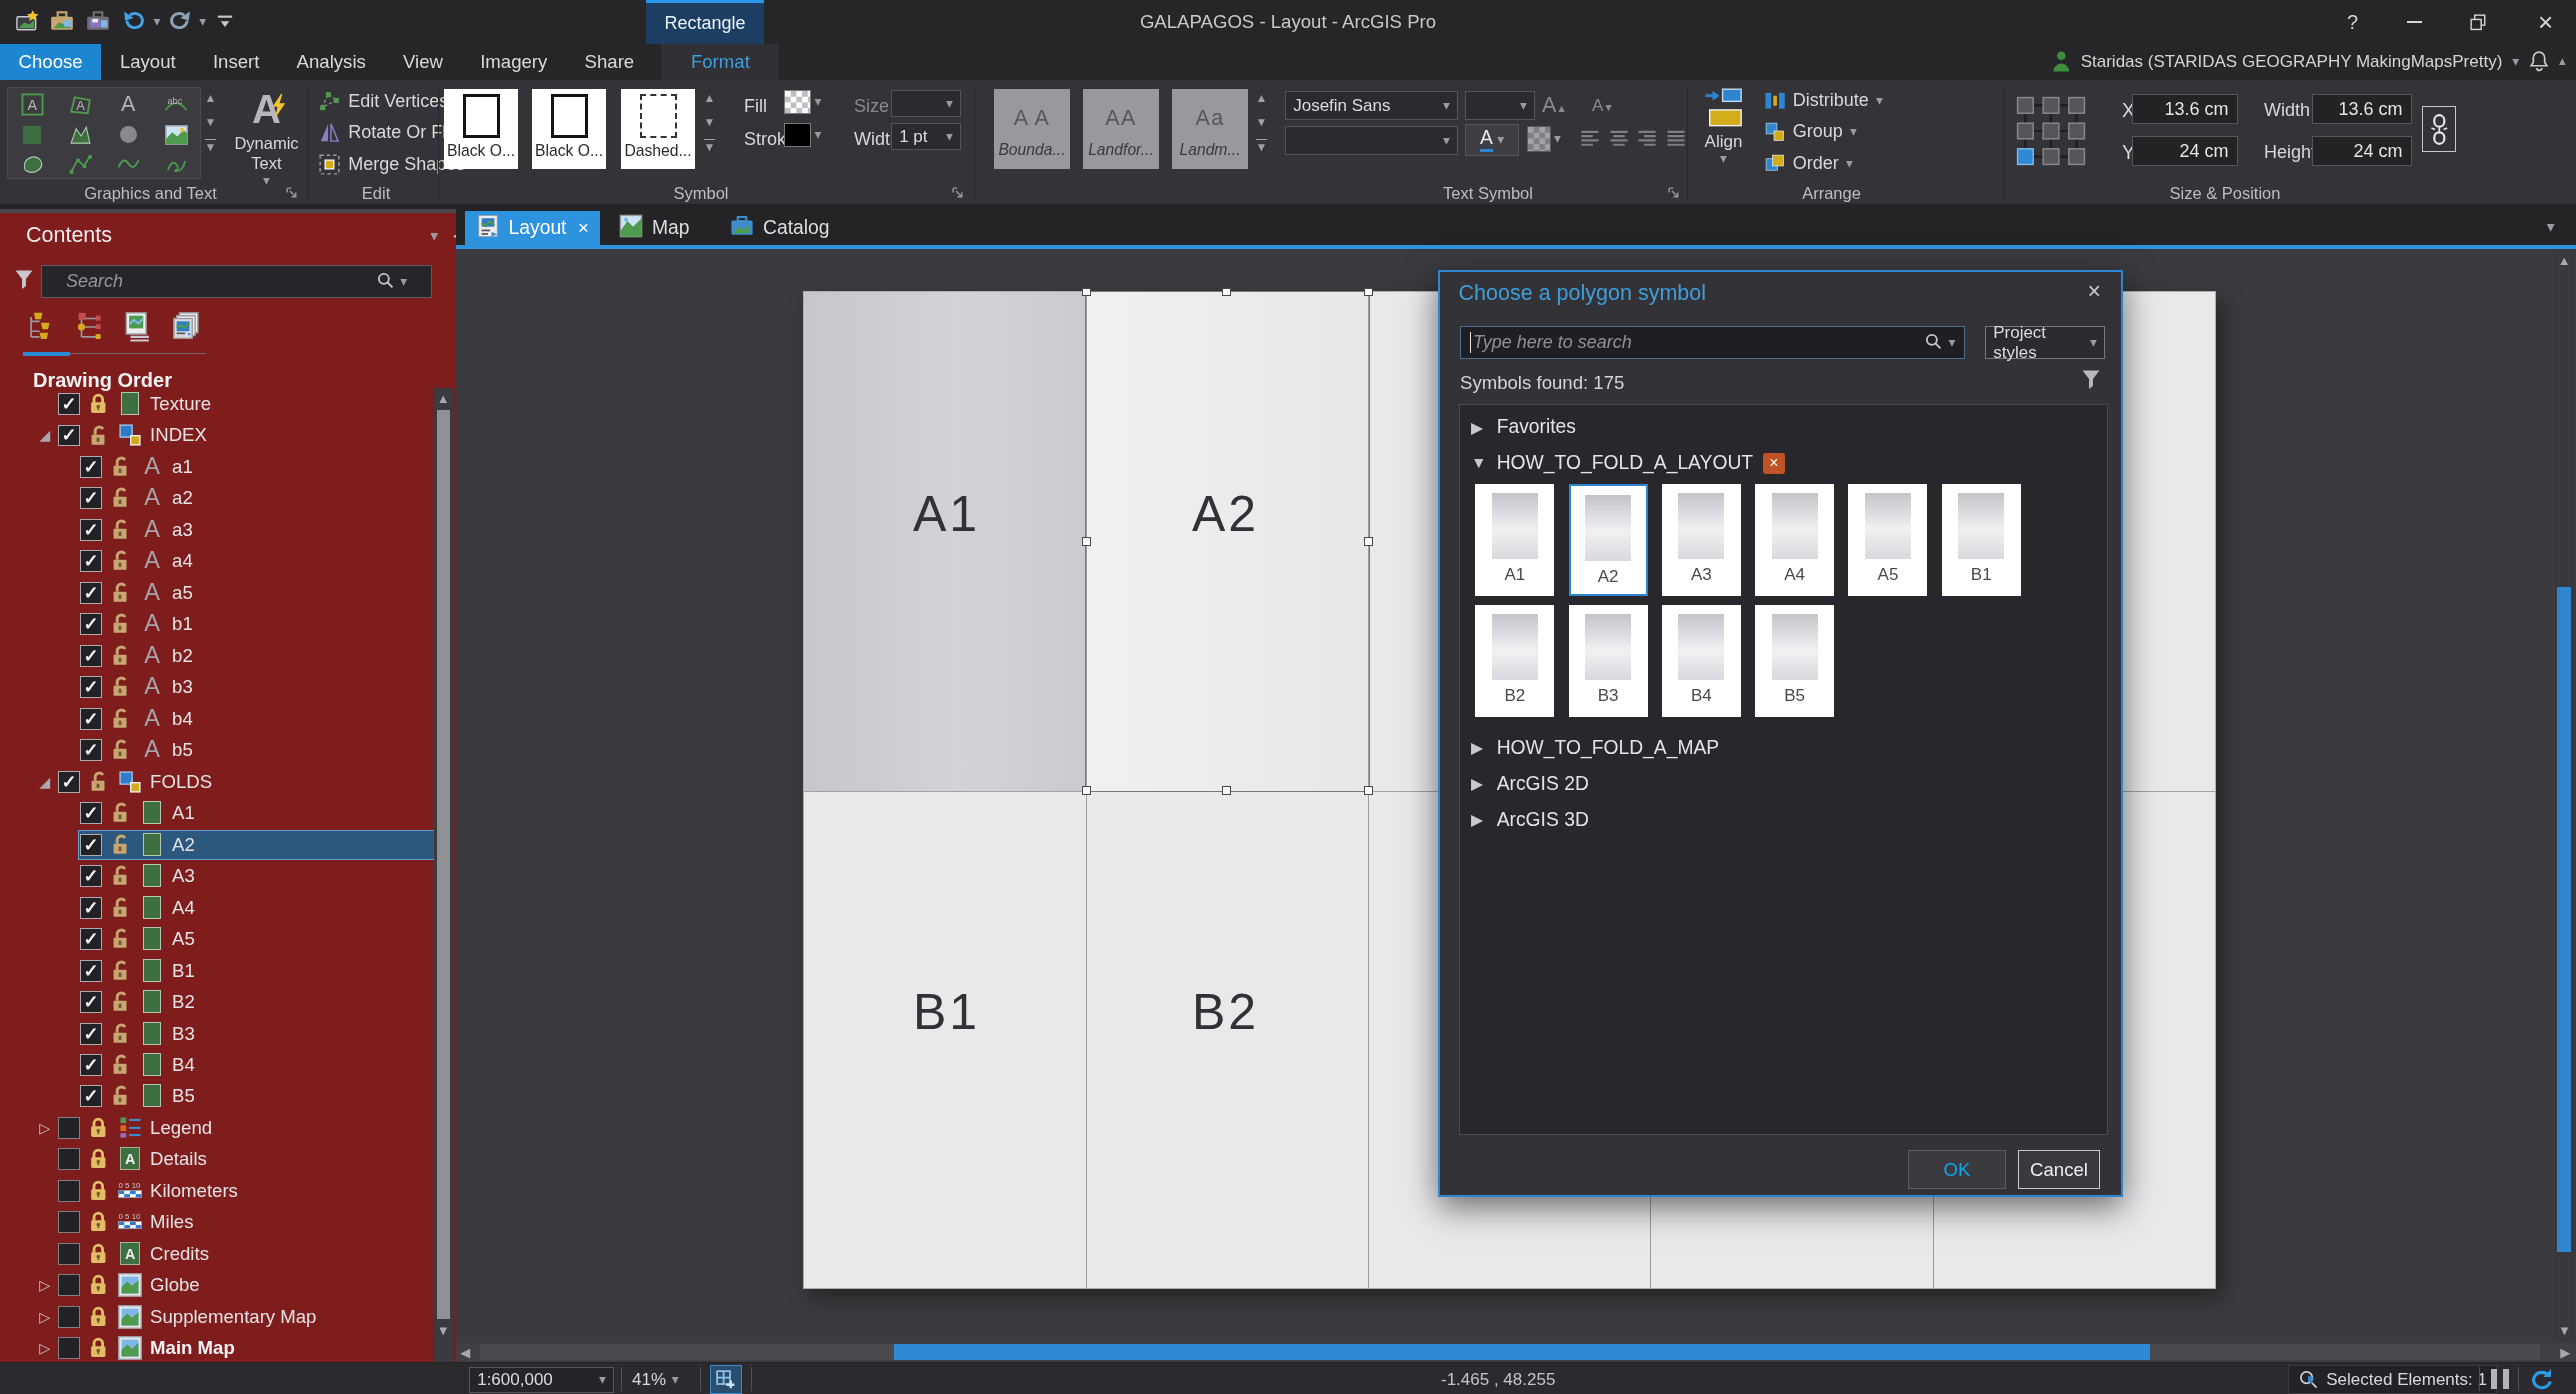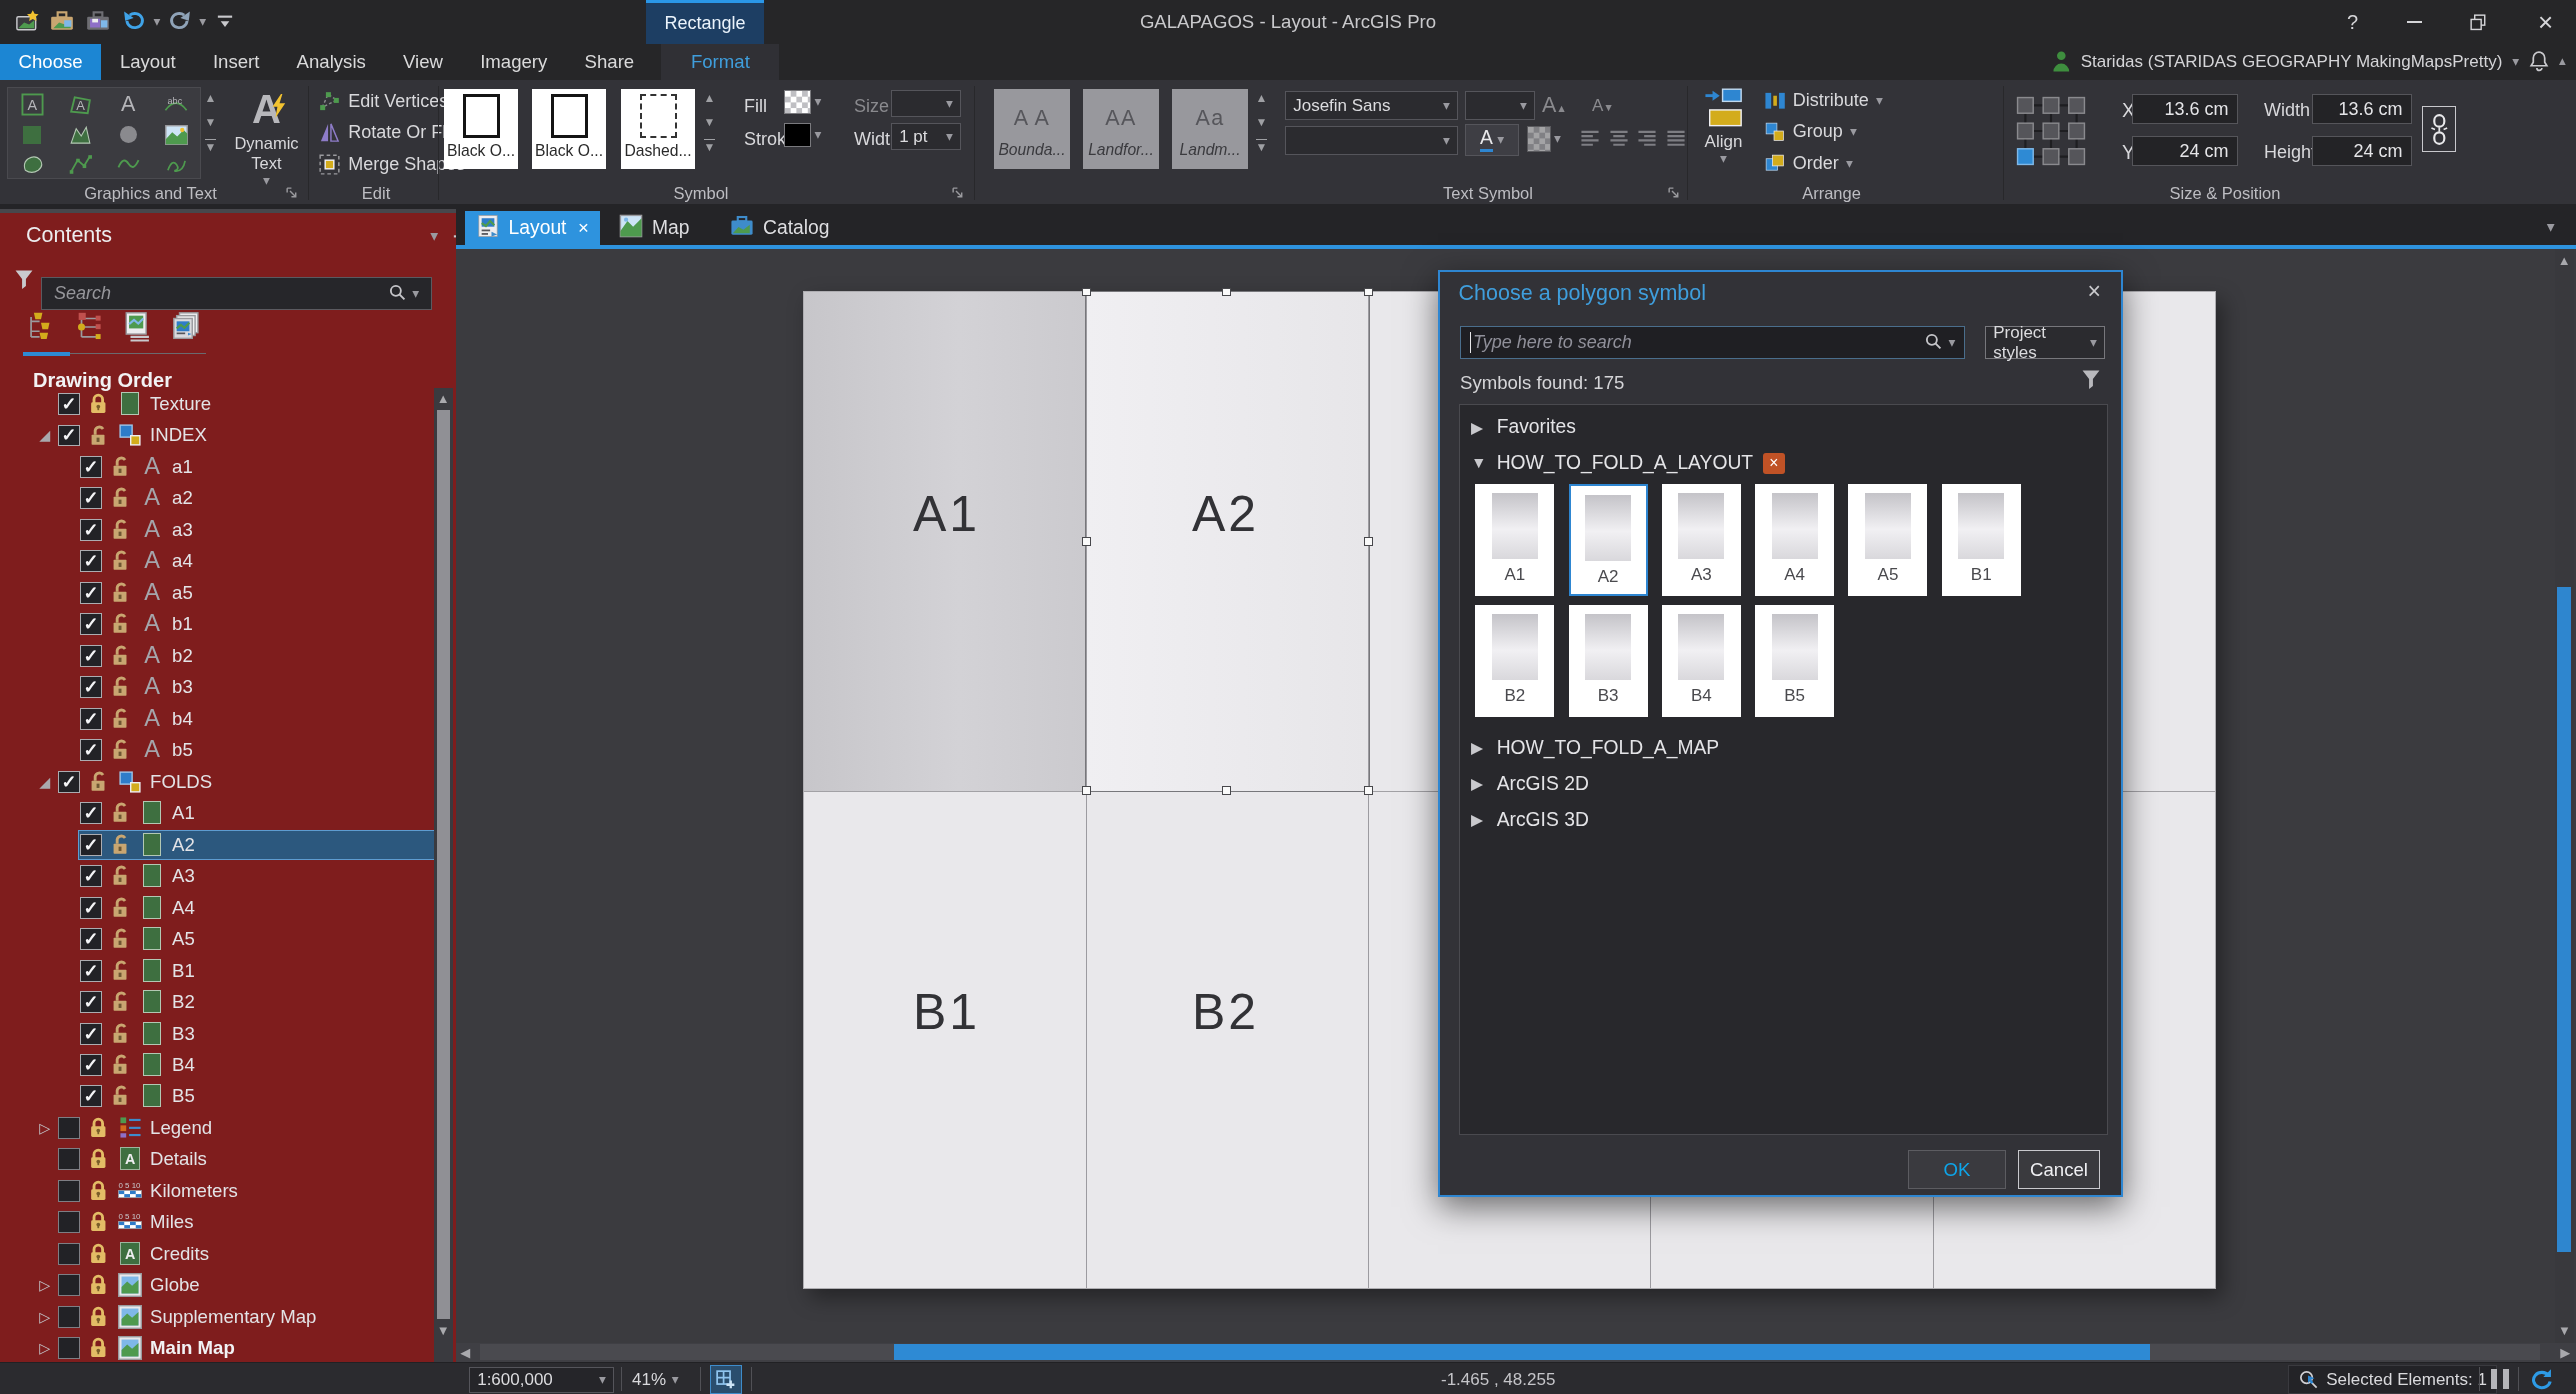--- a/index.html
+++ b/index.html
@@ -505,21 +505,21 @@
             <rect x="8" y="2" width="6" height="11" fill="#C9C9CD"></rect>
             <rect x="4" y="13" width="14" height="3" fill="#C9C9CD"></rect>
             <rect x="10" y="16" width="2" height="8" fill="#C9C9CD"></rect>
           </svg></span>
       <span style="font-size:20px;color:#C9C9CC;line-height:1;">×</span>
     </div>
     <span class="abs" style="left:14.3px;top:56px;">
       <svg width="20" height="21.5" viewBox="0 0 26 28">
           <path d="M2 2 h22 l-8.5 11 v9 l-5 4 v-13z" fill="#C9C9CD"></path>
         </svg></span>
-    <div class="abs flex" style="left:41px;top:64px;width:391px;height:33px;background:#26262A;border:0.7px solid #5A5A60;padding:0 12px;box-sizing:border-box;">
+    <div class="abs flex" style="left:41px;top:52px;width:391px;height:33px;background:#26262A;border:0.7px solid #5A5A60;padding:0 24px;box-sizing:border-box;">
       <span style="font-style:italic;font-size:18px;color:#96969B;">Search</span>
       <span style="margin-left:auto;"><svg width="18.6" height="18.6" viewBox="0 0 26 26">
             <circle cx="11" cy="11" r="7" fill="none" stroke="#C5C5C9" stroke-width="2.6"></circle>
             <path d="M16 16 L23 23" stroke="#C5C5C9" stroke-width="2.6"></path>
           </svg></span>
       <span class="arw" style="margin-left:5.7px;">▾</span>
     </div>
     <div class="abs flex" style="left:21.5px;top:94px;gap:10px;" id="viewbtns">
         <div class="viewbtn">
           <svg width="34" height="34" viewBox="0 0 48 48">

